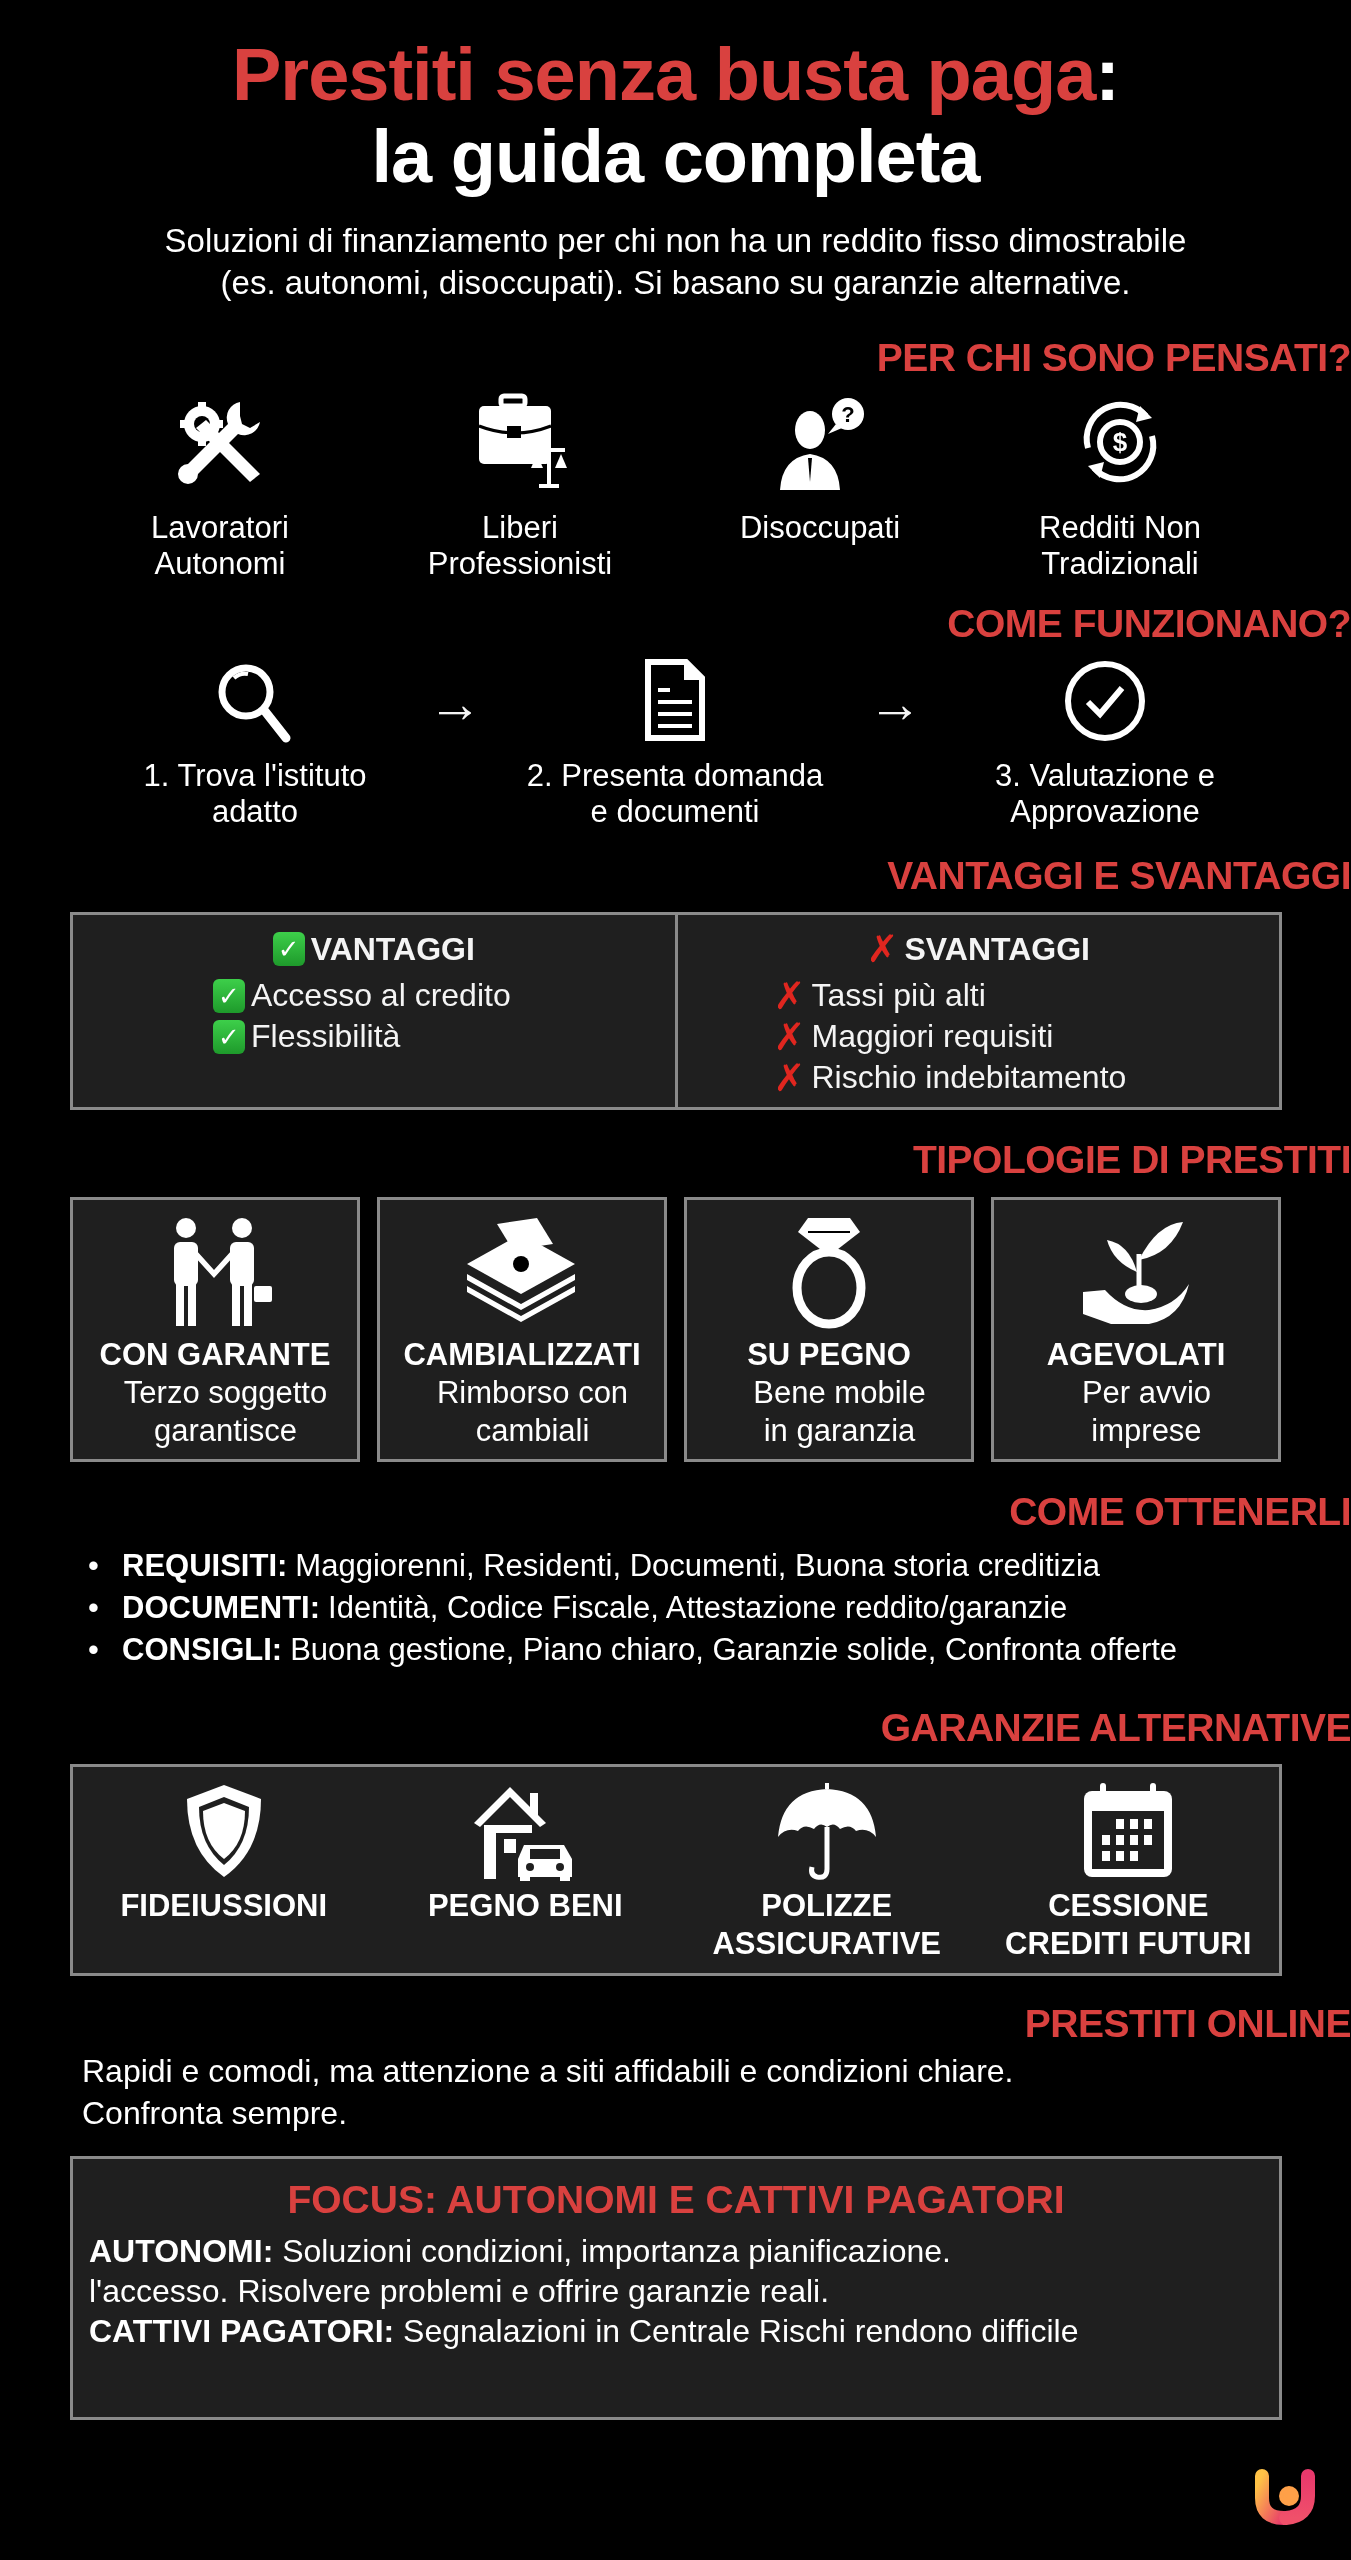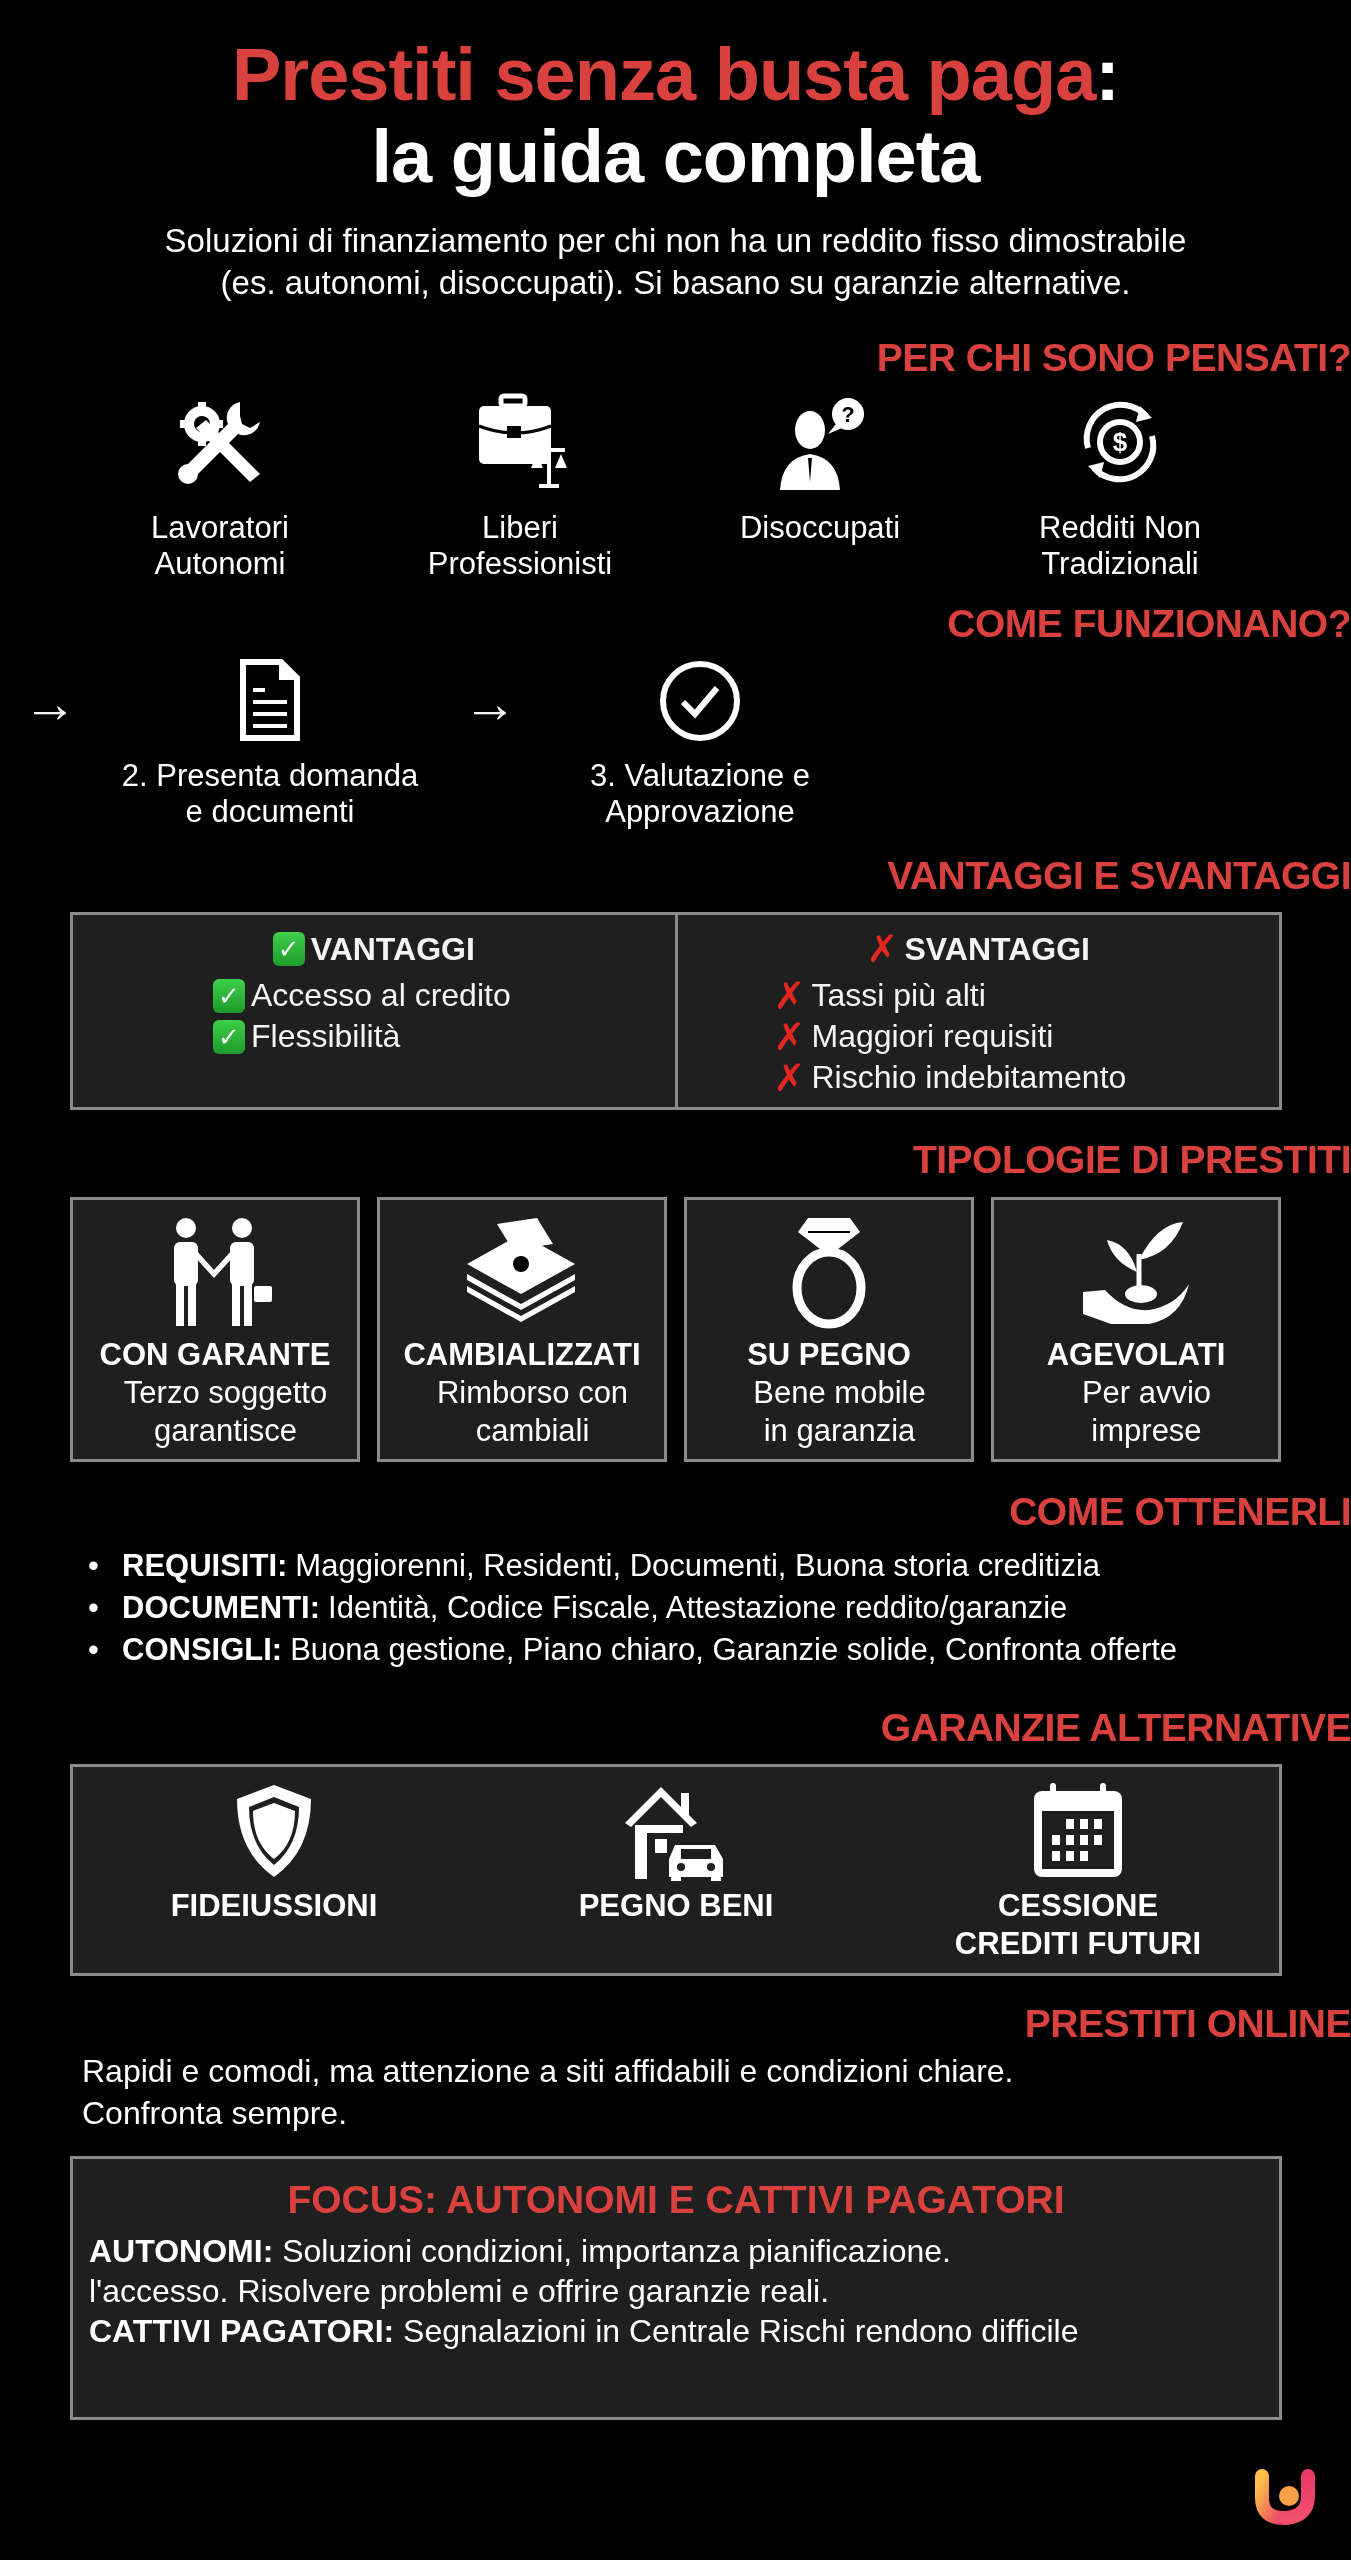--- a/index.html
+++ b/index.html
@@ -122,20 +122,31 @@
           <text x="50" y="59" font-size="26" font-weight="700" text-anchor="middle" fill="#fff" font-family="Liberation Sans, sans-serif">$</text>
         </svg>
     </div>
     <div class="lbl" style="margin-top:18px">Redditi Non</div>
     <div class="lbl">Tradizionali</div>
   </div>
 </div>
 
 <div class="h2" style="top:600px">COME FUNZIONANO?</div>
 <div class="row4" style="top:658px">
+  <div class="col" style="width:300px;margin-left:105px">
+    <div class="icon">
+      <svg width="90" height="86" viewBox="0 0 90 86">
+          <circle cx="36" cy="34" r="24" fill="none" stroke="#fff" stroke-width="7"></circle>
+          <path d="M54 52 L76 80" stroke="#fff" stroke-width="9" stroke-linecap="round"></path>
+          <path d="M24 20 a16 16 0 0 1 14 -4" stroke="#fff" stroke-width="4" fill="none"></path>
+        </svg>
+    </div>
+    <div class="lbl" style="margin-top:14px">1. Trova l'istituto</div>
+    <div class="lbl">adatto</div>
+  </div>
   <div style="width:100px;font-size:54px;line-height:90px;text-align:center">→</div>
   <div class="col" style="width:340px">
     <div class="icon">
       <svg width="70" height="86" viewBox="0 0 70 86">
           <path d="M8 4 H46 L62 20 V80 H8 Z" fill="none" stroke="#fff" stroke-width="6"></path>
           <path d="M46 4 V20 H62" fill="#fff" stroke="#fff" stroke-width="4"></path>
           <rect x="18" y="30" width="12" height="4" fill="#fff"></rect>
           <rect x="18" y="42" width="34" height="4" fill="#fff"></rect>
           <rect x="18" y="54" width="34" height="4" fill="#fff"></rect>
           <rect x="18" y="66" width="34" height="4" fill="#fff"></rect>
@@ -312,20 +323,31 @@
           </g>
           <rect x="60" y="68" width="30" height="10" fill="#1f1f1f"></rect>
           <circle cx="60" cy="86" r="4" fill="#1f1f1f"></circle>
           <circle cx="90" cy="86" r="4" fill="#1f1f1f"></circle>
         </svg>
       </div>
     <div class="g-lbl">PEGNO BENI</div>
   </div>
   <div class="g-col">
     <div class="icon">
+        <svg width="110" height="100" viewBox="0 0 110 100">
+          <path d="M55 2 V8" stroke="#fff" stroke-width="4"></path>
+          <path d="M6 56 Q10 10 55 8 Q100 10 104 56 Q96 46 84 50 Q78 42 68 48 Q62 40 55 46 Q48 40 42 48 Q32 42 26 50 Q14 46 6 56 Z" fill="#fff"></path>
+          <path d="M55 46 V88 Q55 98 45 96 Q38 94 40 86" fill="none" stroke="#fff" stroke-width="5"></path>
+        </svg>
+      </div>
+    <div class="g-lbl">POLIZZE</div>
+    <div class="g-lbl" style="margin-top:0">ASSICURATIVE</div>
+  </div>
+  <div class="g-col">
+    <div class="icon">
         <svg width="100" height="100" viewBox="0 0 100 100">
           <rect x="6" y="10" width="88" height="86" rx="8" fill="#fff"></rect>
           <rect x="14" y="30" width="72" height="58" fill="#1f1f1f"></rect>
           <rect x="22" y="2" width="6" height="18" rx="3" fill="#fff"></rect>
           <rect x="72" y="2" width="6" height="18" rx="3" fill="#fff"></rect>
           <g fill="#fff">
             <rect x="38" y="38" width="8" height="10"></rect>
             <rect x="52" y="38" width="8" height="10"></rect>
             <rect x="66" y="38" width="8" height="10"></rect>
             <rect x="24" y="54" width="8" height="10"></rect>

